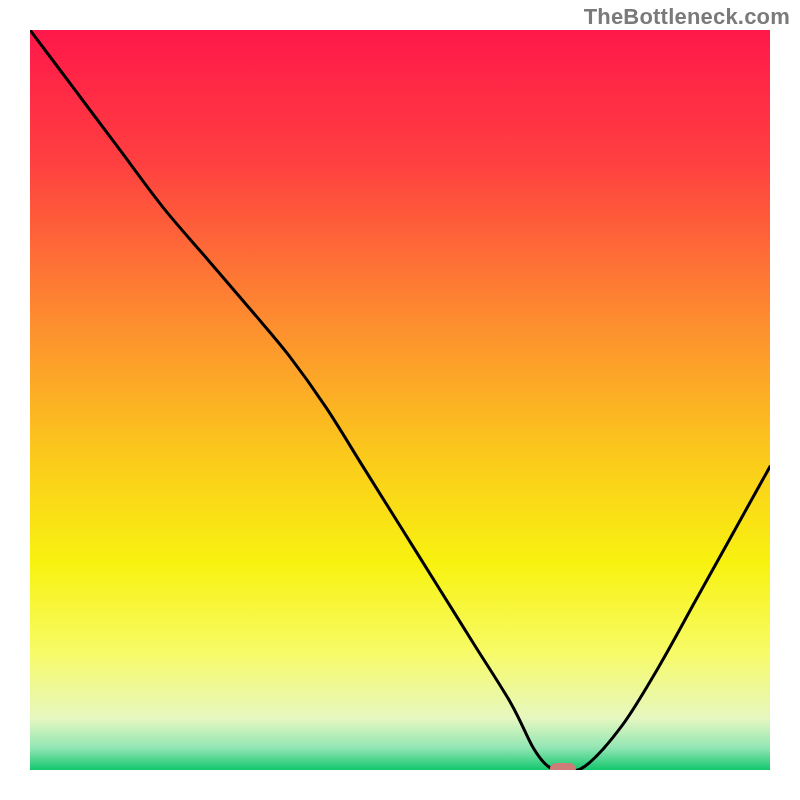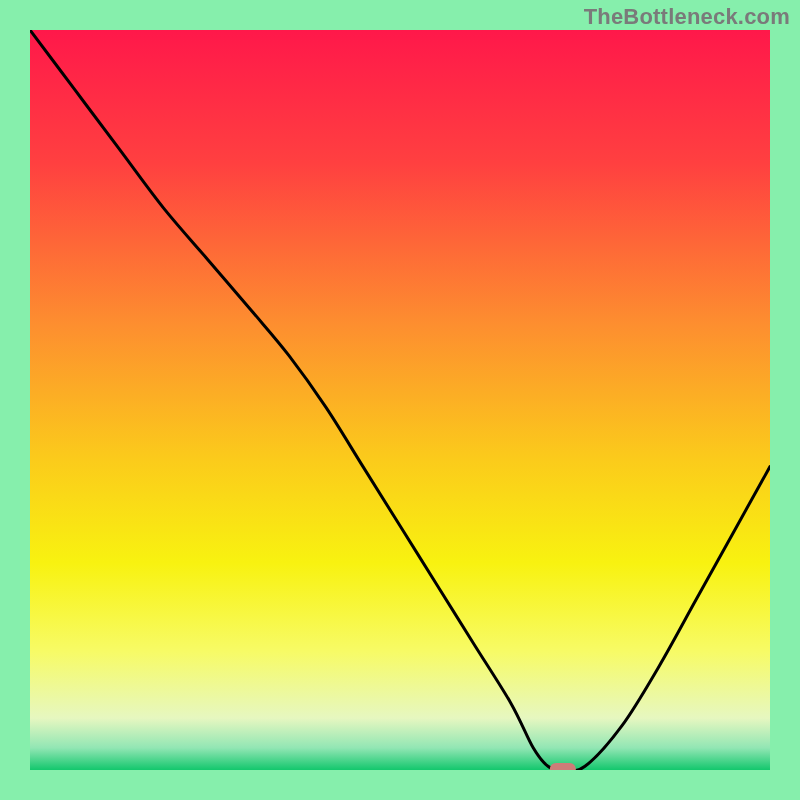--- a/index.html
+++ b/index.html
@@ -8,21 +8,21 @@
     width: 800px;
     height: 800px;
     background: #000;
     overflow: hidden;
     font-family: Arial, Helvetica, sans-serif;
   }
   .frame {
     position: relative;
     width: 800px;
     height: 800px;
-    background: #86efac;
+    background: #ffffff;
   }
   .plot {
     position: absolute;
     left: 30px;
     top: 30px;
     width: 740px;
     height: 740px;
   }
   .watermark {
     position: absolute;

